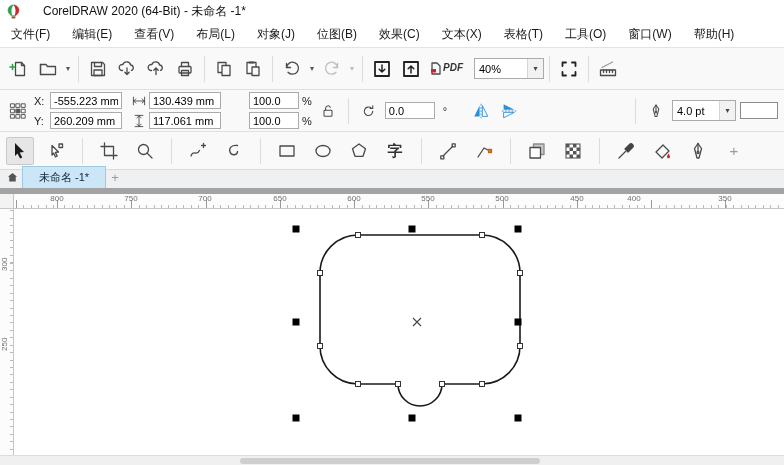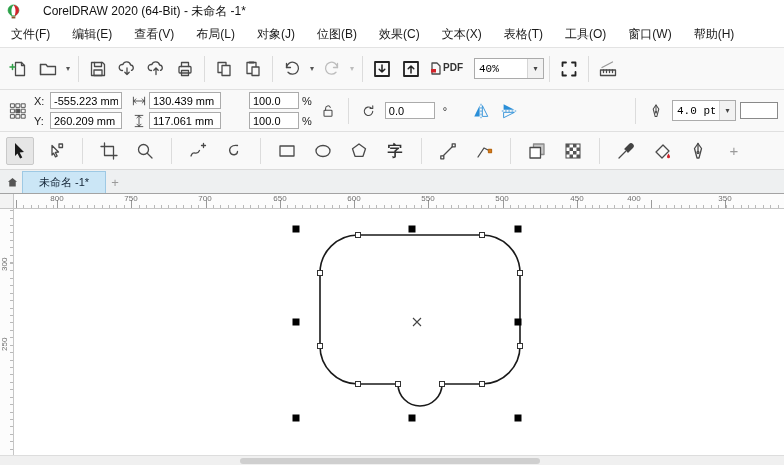--- a/index.html
+++ b/index.html
@@ -15,42 +15,42 @@
   
   .menubar { height:26px; background:#fff; display:flex; align-items:stretch; border-bottom:1px solid #e3e3e3; }
   .menu-item { display:flex; align-items:center; padding:0 11px; font-size:12px; cursor:default; }
   
   .toolbar { height:42px; background:#f9f9f9; border-bottom:1px solid #e0e0e0; display:flex; align-items:center; padding:0 5px; gap:1px; }
   .tbtn { width:28px; height:28px; display:flex; align-items:center; justify-content:center; border-radius:2px; }
   .dd { font-size:8px; color:#555; width:10px; text-align:center; align-self:center; }
   .sep { width:1px; height:26px; background:#dcdcdc; margin:0 4px; flex:none; }
   .icon { stroke:#4a4a4a; fill:none; stroke-width:1.3; stroke-linecap:round; stroke-linejoin:round; }
   .combo { display:flex; align-items:center; height:21px; border:1px solid #ababab; background:#fff; }
-  .combo input { border:none; outline:none; height:100%; font-size:11px; padding:0 4px; width:52px; font-family:Liberation Mono, monospace; }
+  .combo input { border:none; outline:none; height:100%; font-size:11px; padding:0 4px; width:52px; font-family:Liberation Sans, sans-serif; }
   .combo .combo-dd { width:16px; height:100%; display:flex; align-items:center; justify-content:center; font-size:8px; color:#444; border-left:1px solid #d5d5d5; background:#f2f2f2; }
   .pdf-wrap { display:flex; align-items:flex-end; gap:2px; padding:0 4px; }
-  .pdf-text { font-size:10px; font-weight:bold; color:#333; line-height:1; padding-bottom:2px; }
+  .pdf-text { font-size:10px; font-weight:bold; color:#333; line-height:1; padding-bottom:2px;font-style:italic; }
   
   .propbar { height:42px; background:#f9f9f9; border-bottom:1px solid #e0e0e0; display:flex; align-items:center; padding:0 6px; gap:4px; }
   .pcol { display:flex; flex-direction:column; gap:3px; }
   .prow { display:flex; align-items:center; gap:3px; }
   .plabel { font-size:11px; color:#222; width:13px; }
   .pinput { width:72px; height:17px; font-size:11px; border:1px solid #ababab; padding:0 3px; background:#fff; font-family:inherit; outline:none; }
   .pinput.small { width:50px; }
   .punit { font-size:11px; color:#222; }
   .pbtn { width:24px; height:28px; display:flex; align-items:center; justify-content:center; border-radius:2px; }
   .swatch { width:38px; height:17px; background:#ffffff; border:1px solid #8a8a8a; }
   
   .toolboxbar { height:38px; background:#f9f9f9; border-bottom:1px solid #dadada; display:flex; align-items:center; padding:0 6px; gap:8px; }
   .tool { width:28px; height:28px; display:flex; align-items:center; justify-content:center; border-radius:2px; }
   .tool.active { background:#e6e6e6; border:1px solid #c9c9c9; }
   .tool-text { font-size:15px; font-weight:600; color:#333; line-height:1; }
   .tool-plus { font-size:15px; color:#9a9a9a; line-height:1; }
   
-  .tabbar { height:24px; background:#eef0f1; border-bottom:1px solid #a3a3a3; display:flex; align-items:flex-end; padding-left:2px; }
+  .tabbar { height:24px; background:#eef0f1; border-bottom:6px solid #a3a3a3; display:flex; align-items:flex-end; padding-left:2px; }
   .home-btn { width:20px; height:21px; display:flex; align-items:center; justify-content:center; }
   .doc-tab { height:22px; display:flex; align-items:center; padding:0 16px; font-size:11px; background:#cbe6f6; border:1px solid #9ec9e4; border-bottom:none; color:#123; }
   .tab-add { width:18px; height:21px; display:flex; align-items:center; justify-content:center; color:#9a9a9a; font-size:13px; }
   
   .ruler-h { position:relative; height:15px; background:#fcfcfc; border-bottom:1px solid #c6c6c6; }
   .ruler-h .ticks-minor { position:absolute; left:0; right:0; bottom:0; height:3px;
      background:repeating-linear-gradient(to right,#b9b9b9 0 1px,transparent 1px 7.43px); background-position:57px 0; }
   .ruler-h .ticks-major { position:absolute; left:0; right:0; bottom:0; height:8px;
      background:repeating-linear-gradient(to right,#9a9a9a 0 1px,transparent 1px 74.26px); background-position:57px 0; }
   .hnum { position:absolute; top:0px; transform:translateX(-50%); font-size:8px; color:#707070; }

